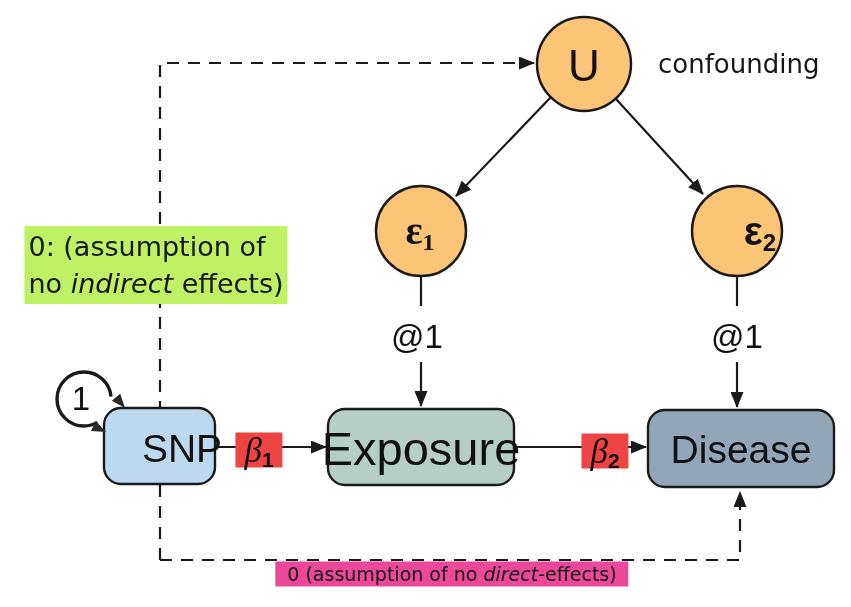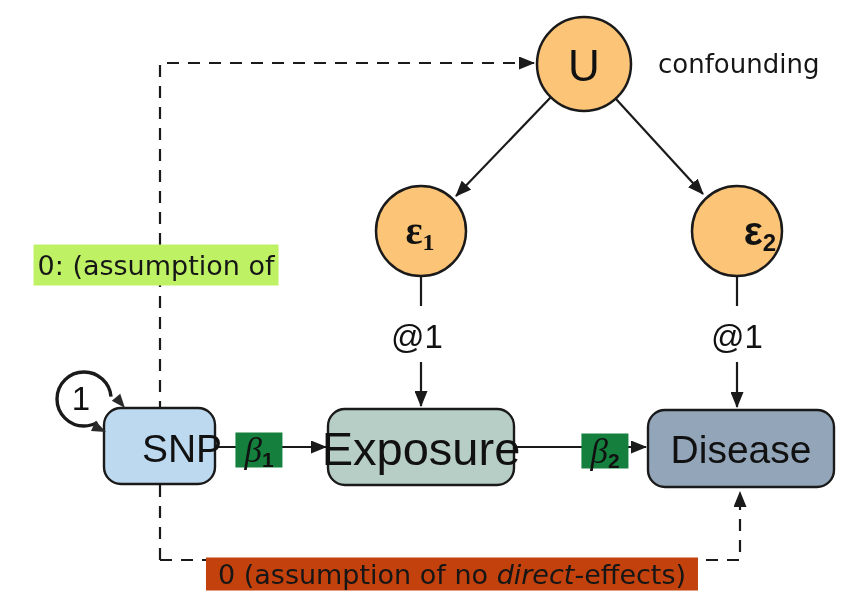--- a/index.html
+++ b/index.html
@@ -23,31 +23,31 @@
                    font-family:"DejaVu Sans", sans-serif; font-size:26px; color:#161616; }
   .eps1          { left:420px; top:231px; font-size:40px; font-weight:700;font-family:Liberation Serif, serif; }
   .eps2          { left:736px; top:231px; font-size:40px; font-weight:700;margin-left:24px; }
   .at1-left      { left:417px; top:336px; font-size:33px; }
   .at1-right     { left:737px; top:336px; font-size:33px; }
   .snp-label     { left:159px; top:448px; font-size:39px;margin-left:23px; }
   .exposure-label{ left:421px; top:448px; font-size:47px; }
   .disease-label { left:741px; top:449px; font-size:39px;text-align:right; }
   .loop-one      { left:81px;  top:398px; font-size:33px; }
   .beta          { font-family:"Liberation Serif", serif; font-style:italic; font-size:35px;
-                   background:#15803d; padding:0 9px; }
+                   background:#ef4444; padding:0 9px; }
   .beta1         { left:259px; top:450px; }
   .beta2         { left:605px; top:451px; }
   .sub           { font-size:0.6em; position:relative; top:0.24em; }
   .beta .sub     { font-style:normal; font-weight:700; font-family:"Liberation Sans", sans-serif; }
   .left-note     { left:156px; top:265px; text-align:left;
                    font-family:"DejaVu Sans", sans-serif; font-size:27px; line-height:37px;
                    background:#bef264; padding:2px 4px; color:#161616; }
   .bottom-note   { left:452px; top:574px;
-                   font-family:"DejaVu Sans", sans-serif; font-size:27px;
-                   background:#c2410c; padding:3px 12px; color:#161616; }
+                   font-family:"DejaVu Sans", sans-serif; font-size:19px;
+                   background:#ec4899; padding:3px 12px; color:#161616; }
   .it            { font-style:italic; }
 </style>
 </head>
 <body>
 
 <div class="canvas">
 
   <svg width="851" height="607" viewBox="0 0 851 607">
     <defs>
       <marker id="arr" viewBox="0 0 16 13" refX="15" refY="6.5" markerWidth="16" markerHeight="13" orient="auto" markerUnits="userSpaceOnUse">
@@ -92,17 +92,18 @@
   <div class="lbl exposure-label">Exposure</div>
   <div class="lbl disease-label">Disease</div>
 
   <div class="lbl loop-one">1</div>
 
   <div class="lbl beta beta1"><span>β</span><span class="sub">1</span></div>
   <div class="lbl beta beta2"><span>β</span><span class="sub">2</span></div>
 
   <div class="lbl left-note">
     <div>0: (assumption of</div>
+    <div><span>no </span><span class="it">indirect</span><span> effects)</span></div>
   </div>
 
   <div class="lbl bottom-note"><span>0 (assumption of no </span><span class="it">direct</span><span>-effects)</span></div>
 
 </div>
 
 </body></html>

